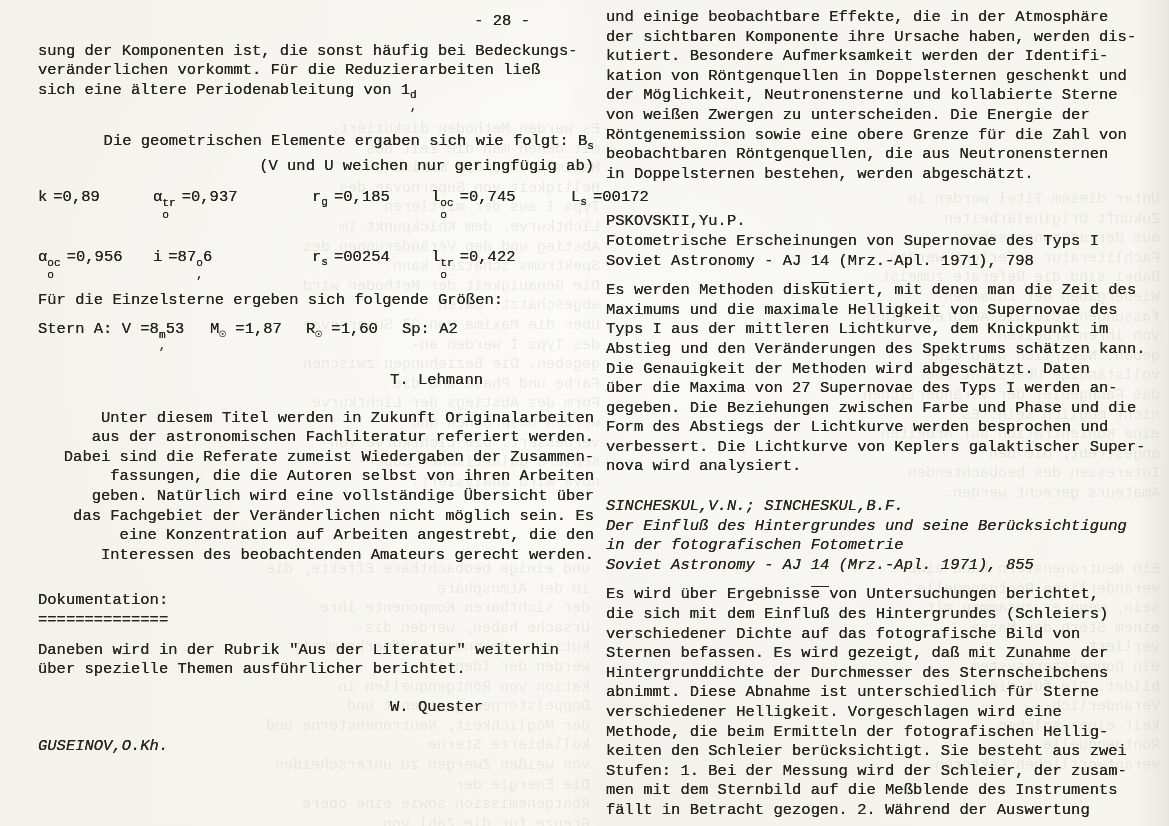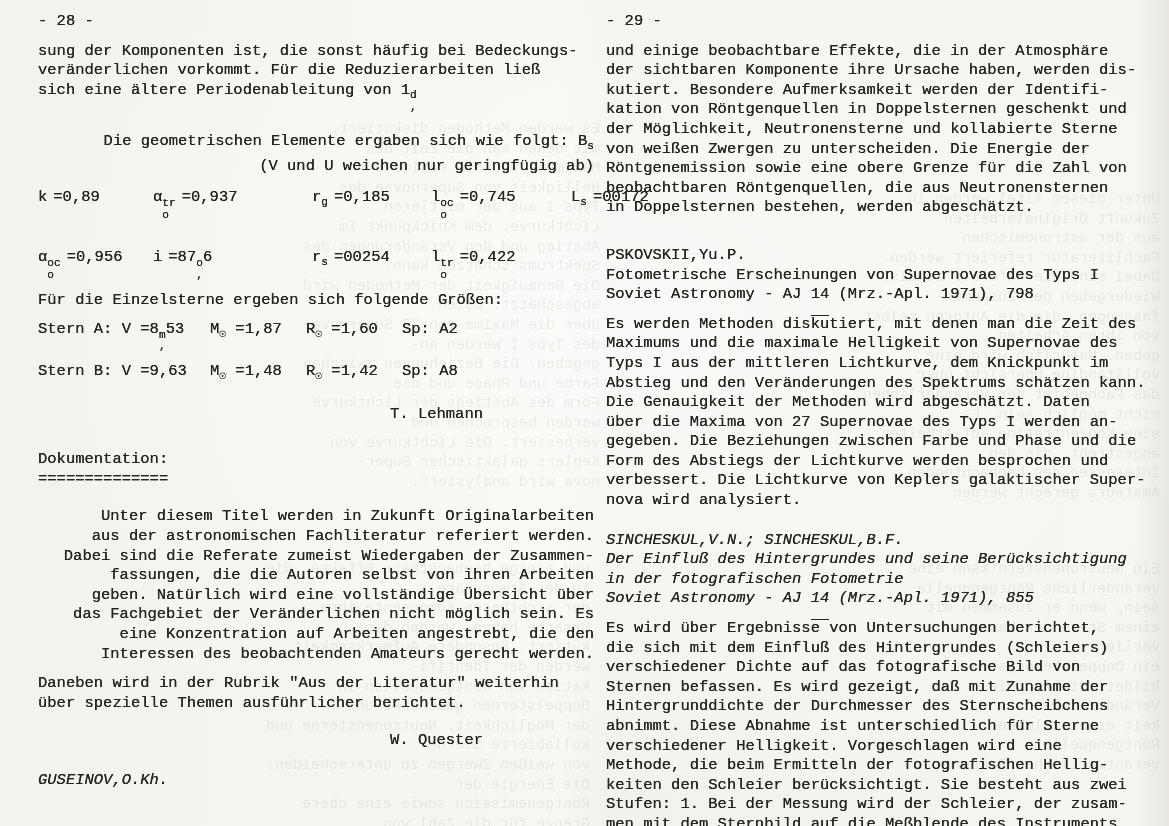--- a/index.html
+++ b/index.html
@@ -10,21 +10,21 @@
       linear-gradient(90deg,#f3f2ed 0%,#f7f6f1 48%,#f2f1ec 52%,#f6f5f0 97%,#e8e6df 100%),
       #f5f4ef;
     font-family:"Liberation Mono","DejaVu Sans Mono",monospace;
     color:#26241f;
     font-size:15.5px;line-height:19.6px;
     text-shadow:0 0 0.55px currentColor;
   }
   .page{position:absolute;top:8px;}
   #page-left{left:38px;width:556px;}
   #page-right{left:606px;width:560px;}
-  .pagenum{text-align:left;margin:4px 0 10px 0;}
+  .pagenum{text-align:right;margin:4px 0 10px 0;}
   #page-left .pagenum{width:492px;}
   #page-right .pagenum{width:512px;}
   .para{white-space:pre-wrap;margin:0 0 0 0;} .gap18{margin-top:18px;text-align:right;} .gap20{margin-top:10px;}
   .gap24{margin-top:20px;font-style:italic;} .gap26{margin-top:26px;} .gap28{margin-top:28px;}
   .sig{padding-left:352px;margin-top:18px;}
   .vol{border-bottom:1.6px solid #26241f;padding-bottom:12px;}
   .rule{letter-spacing:0;margin:0;}
   
   .stk{display:inline-flex;flex-direction:column;vertical-align:-0.42em;
        font-size:0.72em;line-height:1.05;text-align:left;text-shadow:0 0 0.4px currentColor;}
@@ -119,51 +119,44 @@
 
   <div class="sgrid">
     <div><span>Stern A: V =8</span><span class="stk">
           <span>m</span>
           <span>,</span>
         </span><span>53</span></div>
     <div><span>M</span><sub class="lone">☉</sub> <span>=1,87</span></div>
     <div><span>R</span><sub class="lone">☉</sub> <span>=1,60</span></div>
     <div>Sp: A2</div>
   </div>
-  <div class="sgrid">
-    <div><span>Stern B: V =9,63</span></div>
-    <div><span>M</span><sub class="lone">☉</sub> <span>=1,48</span></div>
-    <div><span>R</span><sub class="lone">☉</sub> <span>=1,42</span></div>
-    <div>Sp: A8</div>
-  </div>
 
   <p class="para sig">T. Lehmann</p>
-
-  <p class="para gap26"><span>Dokumentation:</span><br><span class="rule">==============</span></p>
 
   <p class="para gap18">Unter diesem Titel werden in Zukunft Originalarbeiten
 aus der astronomischen Fachliteratur referiert werden.
 Dabei sind die Referate zumeist Wiedergaben der Zusammen-
 fassungen, die die Autoren selbst von ihren Arbeiten
 geben. Natürlich wird eine vollständige Übersicht über
 das Fachgebiet der Veränderlichen nicht möglich sein. Es
 eine Konzentration auf Arbeiten angestrebt, die den
 Interessen des beobachtenden Amateurs gerecht werden.</p>
+
+  <p class="para gap26"><span>Dokumentation:</span><br><span class="rule">==============</span></p>
 
   <p class="para gap20">Daneben wird in der Rubrik "Aus der Literatur" weiterhin
 über spezielle Themen ausführlicher berichtet.</p>
 
   <p class="para sig">W. Quester</p>
 
   <p class="para gap24"><span>GUSEINOV,O.Kh.</span><br><br></p>
 
 </div>
 
 <div class="page" id="page-right">
-  <div class="pagenum">- 29 -</div>
 
   <p class="para">und einige beobachtbare Effekte, die in der Atmosphäre
 der sichtbaren Komponente ihre Ursache haben, werden dis-
 kutiert. Besondere Aufmerksamkeit werden der Identifi-
 kation von Röntgenquellen in Doppelsternen geschenkt und
 der Möglichkeit, Neutronensterne und kollabierte Sterne
 von weißen Zwergen zu unterscheiden. Die Energie der
 Röntgenemission sowie eine obere Grenze für die Zahl von
 beobachtbaren Röntgenquellen, die aus Neutronensternen
 in Doppelsternen bestehen, werden abgeschätzt.</p>

